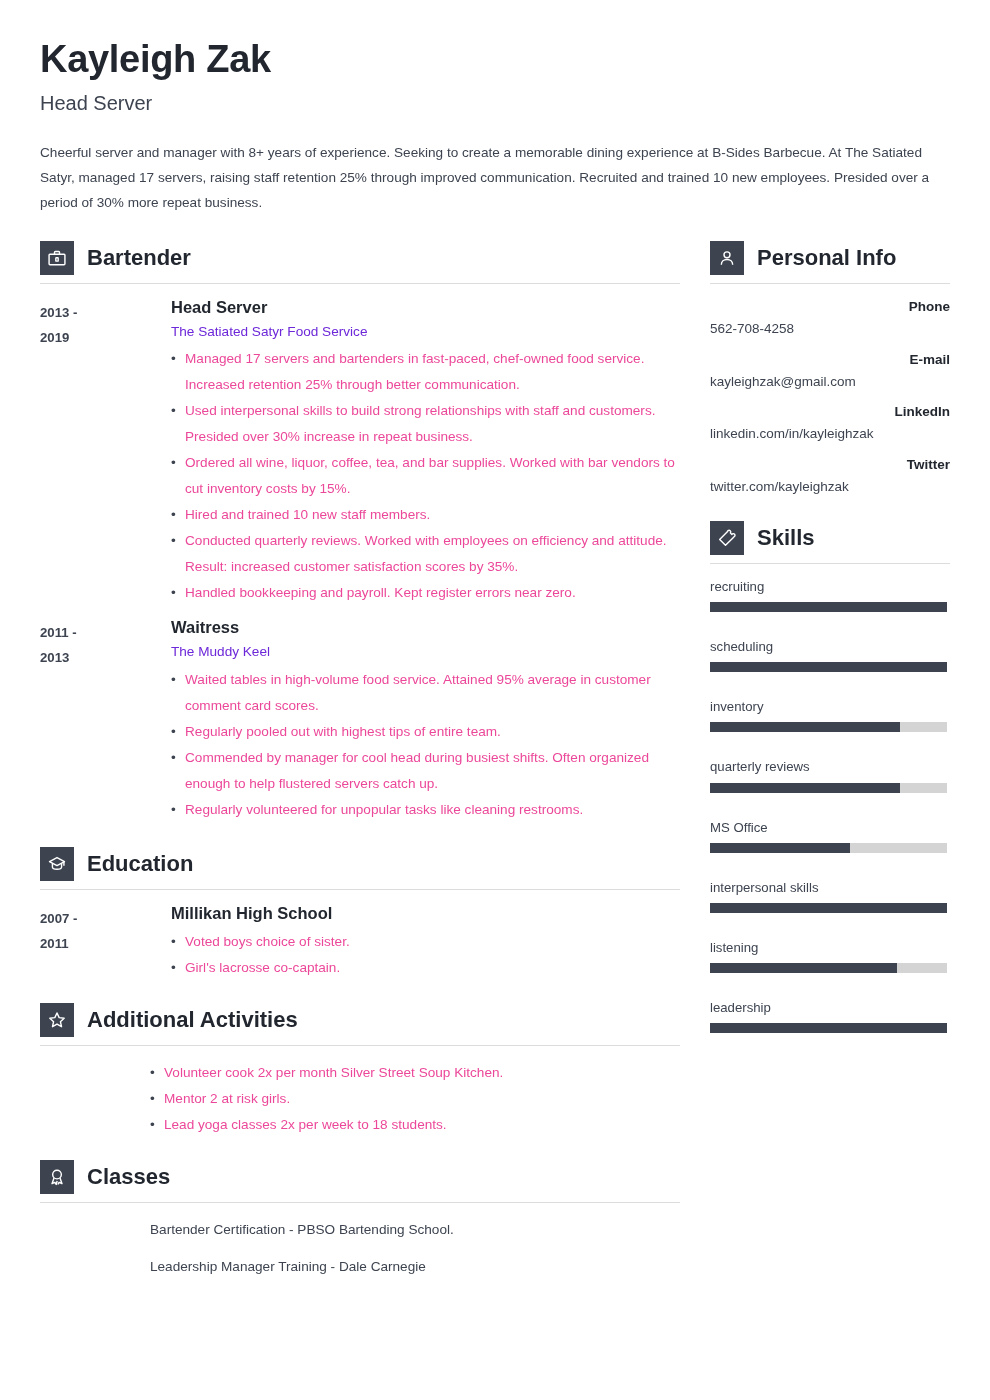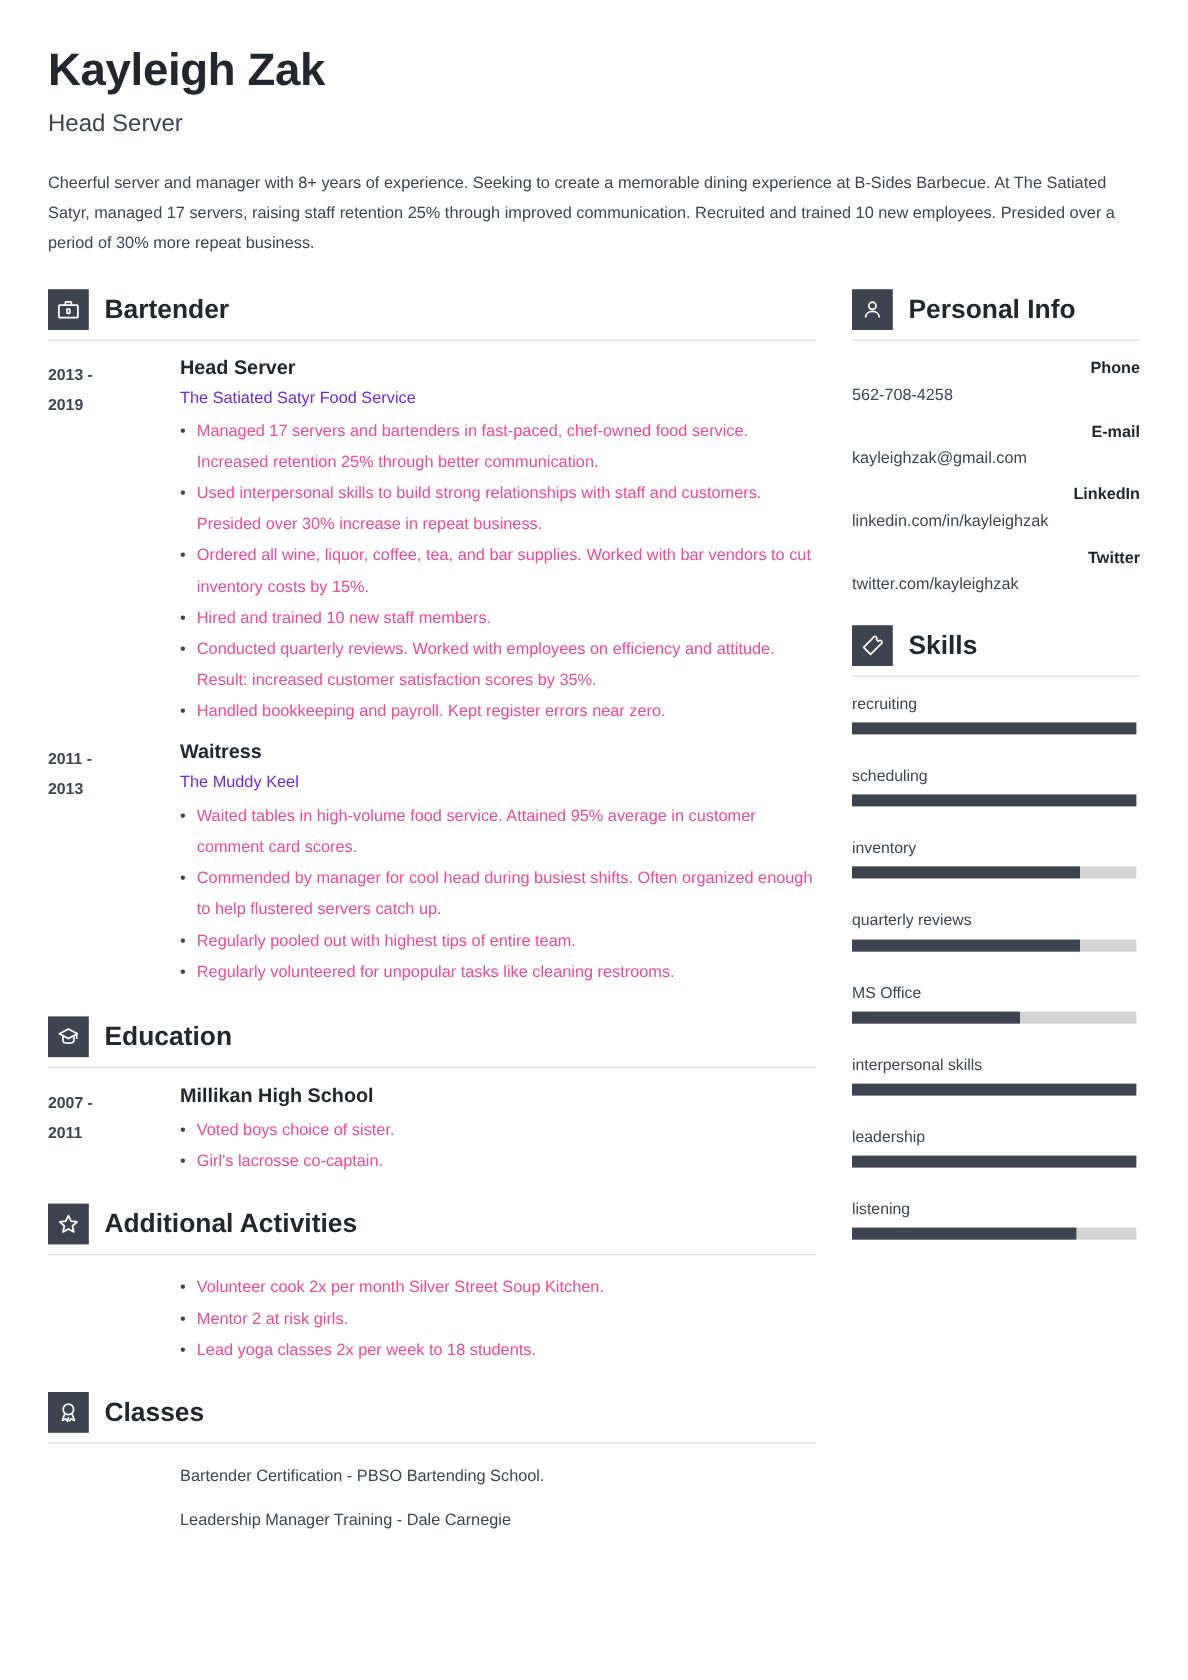--- a/index.html
+++ b/index.html
@@ -55,21 +55,21 @@
   .sec-icon svg { display: block; }
   .sec-title {
     font-size: 22px;
     font-weight: bold;
     color: #22272f;
     line-height: 1;
   }
   .sec-rule { height: 1px; background: #dcdcdc; margin-bottom: 14px; }
 
   
-  .entry { display: flex; margin-bottom: 4px; }
+  .entry { display: flex; margin-bottom: 4px; gap: 21px; }
   .entry-date {
     width: 110px; flex: none;
     font-size: 13.2px; font-weight: bold; color: #3d4450;
     line-height: 25px;
     padding-top: 2px;
   }
   .entry-body { flex: 1; }
   .entry-role {
     font-size: 16.5px; font-weight: bold; color: #22272f;
     margin: 0 0 5px 0; line-height: 1.2;
@@ -161,22 +161,22 @@
         <div class="entry" style="margin-top:12px;">
           <div class="entry-date">
             <div>2011 -</div>
             <div>2013</div>
           </div>
           <div class="entry-body">
             <div class="entry-role">Waitress</div>
             <div class="entry-org">The Muddy Keel</div>
             <ul class="bullets">
               <li>Waited tables in high-volume food service. Attained 95% average in customer comment card scores.</li>
+              <li>Regularly pooled out with highest tips of entire team.</li>
               <li>Commended by manager for cool head during busiest shifts. Often organized enough to help flustered servers catch up.</li>
-              <li>Regularly pooled out with highest tips of entire team.</li>
               <li>Regularly volunteered for unpopular tasks like cleaning restrooms.</li>
             </ul>
           </div>
         </div>
       </div>
 
       <div class="sec" style="margin-top:24px;">
         <div class="sec-head">
           <span class="sec-icon">
             <svg width="20" height="20" viewBox="0 0 24 24" fill="none" stroke="#ffffff" stroke-width="1.7" stroke-linejoin="round">
@@ -318,28 +318,28 @@
             <div class="skill-fill" style="width: 59%;"></div>
           </div>
         </div>
         <div class="skill">
           <div class="skill-name">interpersonal skills</div>
           <div class="skill-track">
             <div class="skill-fill" style="width: 100%;"></div>
           </div>
         </div>
         <div class="skill">
+          <div class="skill-name">listening</div>
+          <div class="skill-track">
+            <div class="skill-fill" style="width: 79%;"></div>
+          </div>
+        </div>
+        <div class="skill">
           <div class="skill-name">leadership</div>
           <div class="skill-track">
             <div class="skill-fill" style="width: 100%;"></div>
-          </div>
-        </div>
-        <div class="skill">
-          <div class="skill-name">listening</div>
-          <div class="skill-track">
-            <div class="skill-fill" style="width: 79%;"></div>
           </div>
         </div>
       </div>
 
     </div>
   </div>
 </div>
 
 </body></html>

